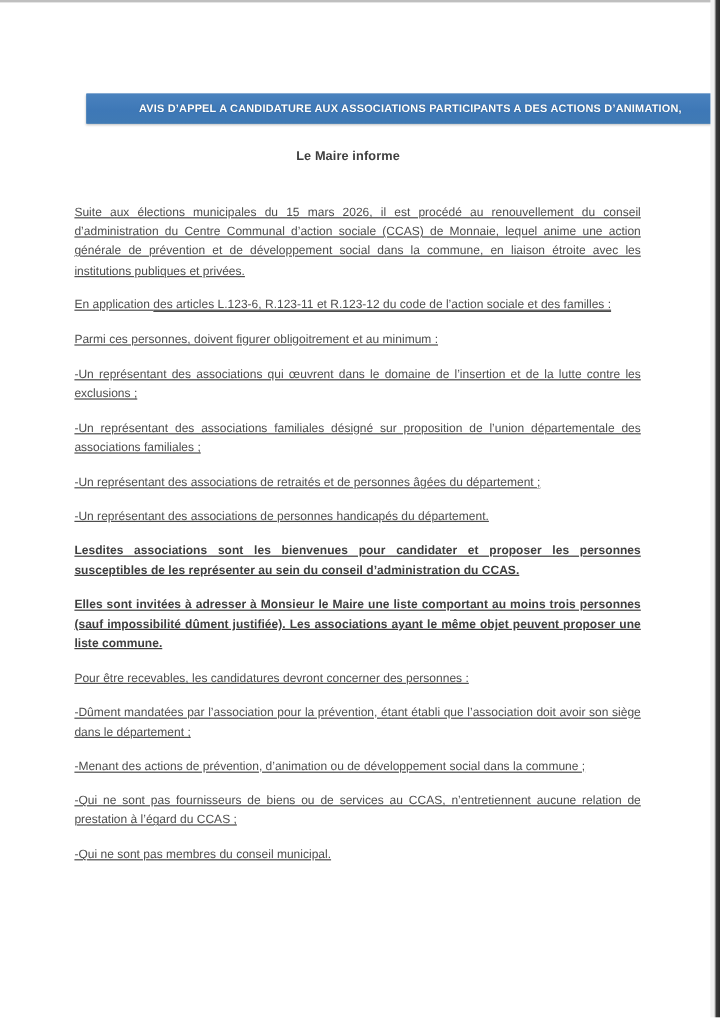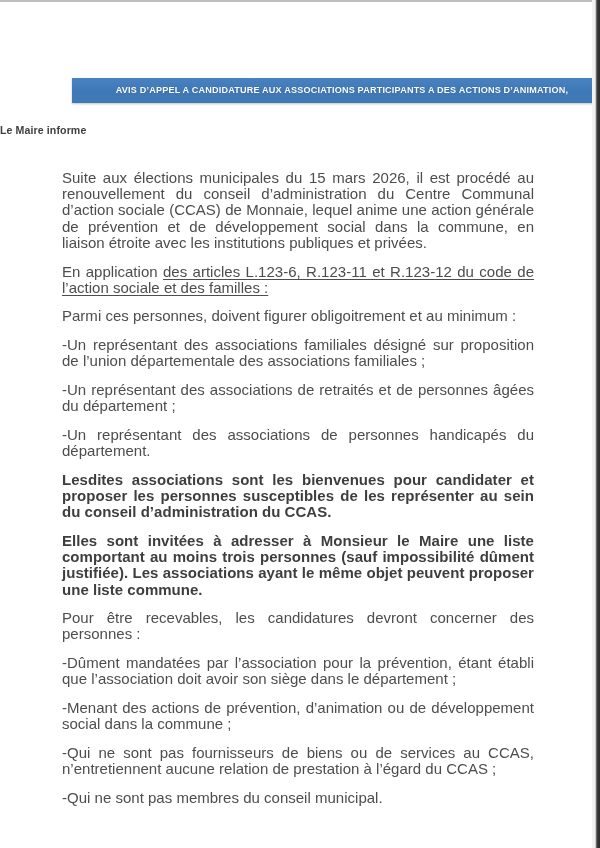--- a/index.html
+++ b/index.html
@@ -67,42 +67,43 @@
     line-height:14px;
     text-shadow:0 0 1px rgba(0,0,0,.35);
     white-space:nowrap;
   }
 
   
   .subtitle {
     position:absolute;
     left:0; top:124px;
     width:580px;
-    text-align:left;
+    text-align:center;
     font-size:10.6px;
     font-weight:bold;
     color:#3f3f3f;
     letter-spacing:.1px;
   }
 
   
   .body-wrap {
     position:absolute;
     left:62px;
     top:170px;
     width:472px;
   }
 
   p.para {
-    font-size:15px;
+    font-size:10px;
     line-height:16.2px;
     color:#4d4d4d;
     text-align:justify;
     letter-spacing:.01px;
     margin:0 0 12.5px 0;
+    text-decoration:underline;
   }
   p.para:last-child { margin-bottom:0; }
 
   p.indent { text-indent:5px; }
 
   p.bold {
     font-weight:bold;
     color:#3e3e3e;
     letter-spacing:.03px;
   }
@@ -137,20 +138,21 @@
   <div class="body-wrap">
 
     <p class="para">Suite aux élections municipales du 15 mars 2026, il est procédé au renouvellement du conseil d’administration du Centre Communal d’action sociale (CCAS) de Monnaie, lequel anime une action générale de prévention et de développement social dans la commune, en liaison étroite avec les institutions publiques et privées.</p>
 
 
     <p class="para ul-phrase"><span>En application </span><span class="u">des articles L.123-6, R.123-11 et R.123-12 du code de l’action sociale et des familles :</span></p>
 
 
     <p class="para">Parmi ces personnes, doivent figurer obligoitrement et au minimum :</p>
 
+    <p class="para item">-Un représentant des associations qui œuvrent dans le domaine de l’insertion et de la lutte contre les exclusions ;</p>
 
     <p class="para item">-Un représentant des associations familiales désigné sur proposition de l’union départementale des associations familiales ;</p>
 
     <p class="para item">-Un représentant des associations de retraités et de personnes âgées du département ;</p>
 
     <p class="para item">-Un représentant des associations de personnes handicapés du département.</p>
 
     <p class="para bold">Lesdites associations sont les bienvenues pour candidater et proposer les personnes susceptibles de les représenter au sein du conseil d’administration du CCAS.</p>
 
     <p class="para bold">Elles sont invitées à adresser à Monsieur le Maire une liste comportant au moins trois personnes (sauf impossibilité dûment justifiée). Les associations ayant le même objet peuvent proposer une liste commune.</p>

